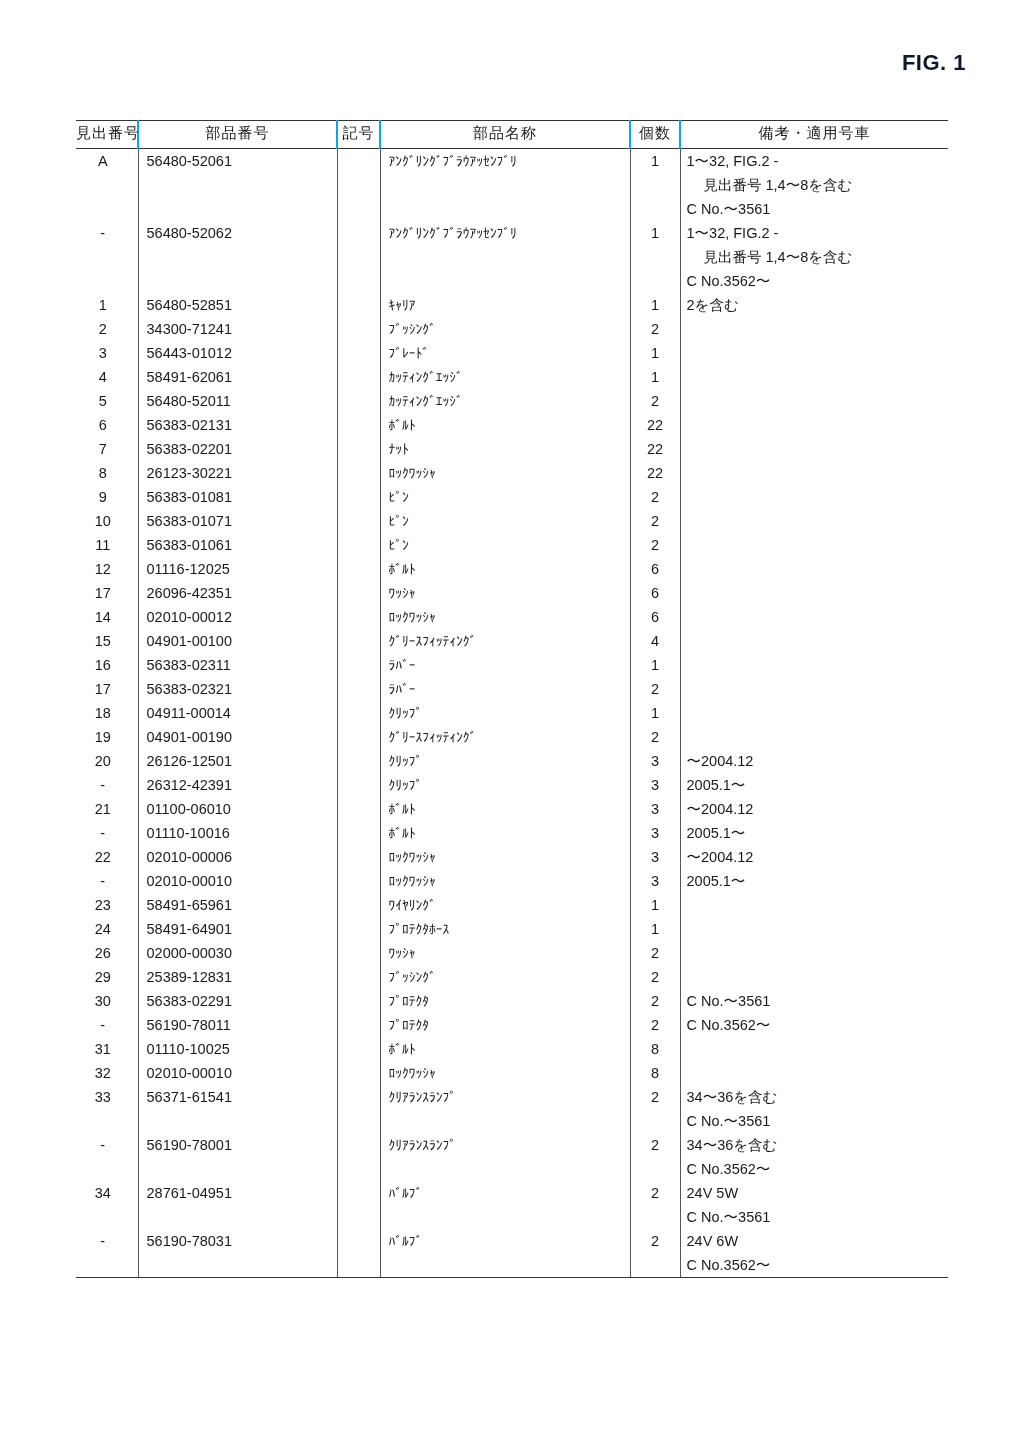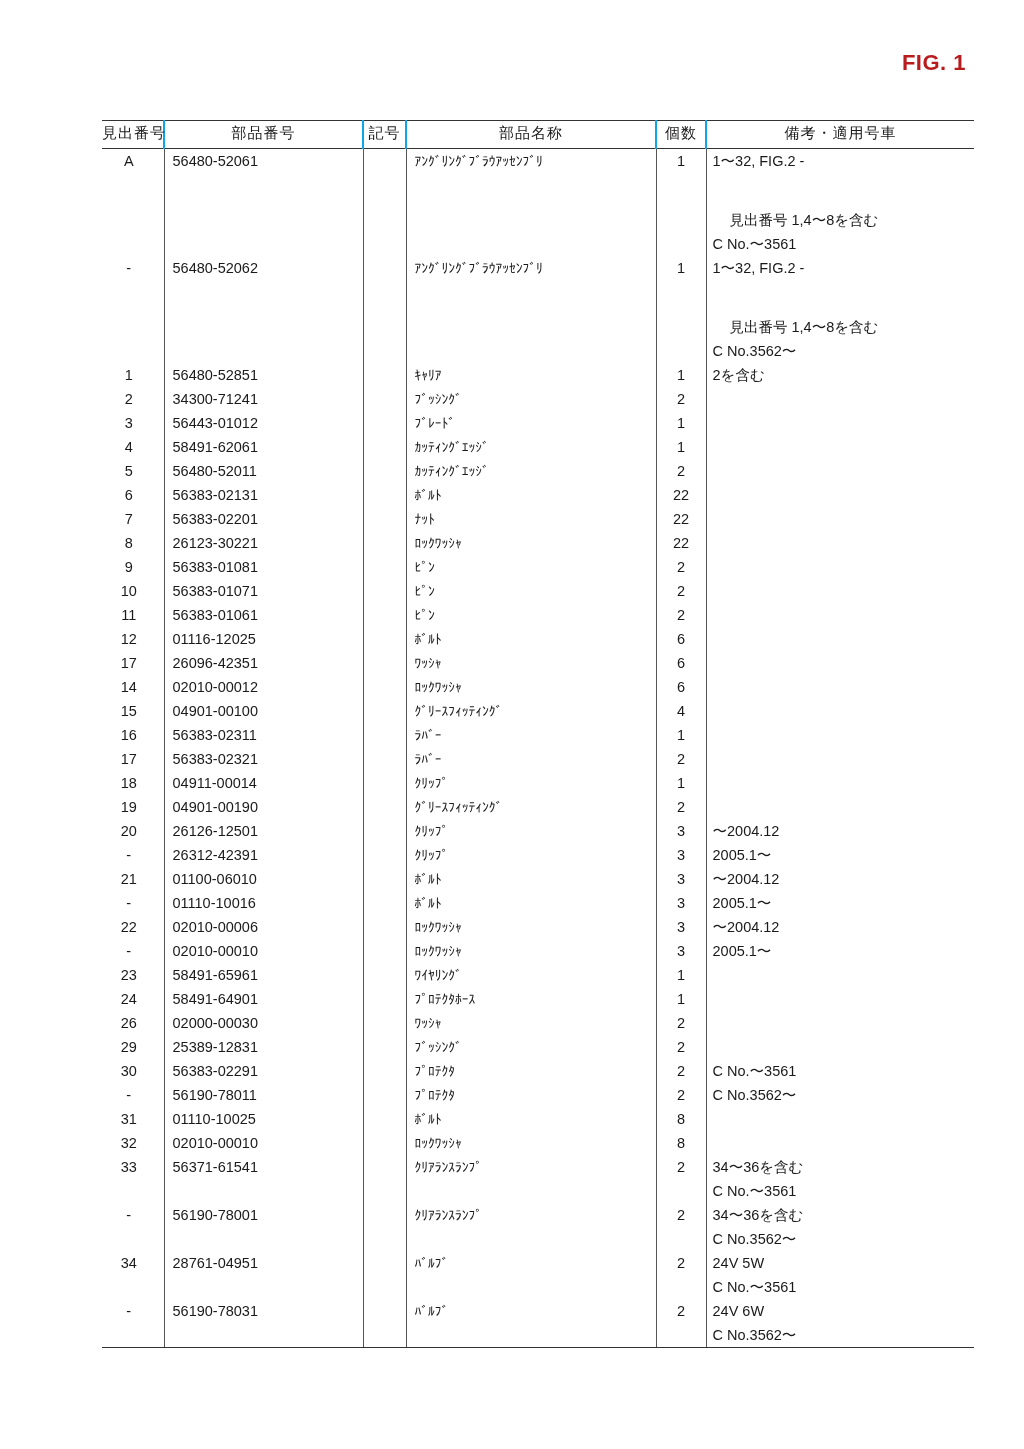--- a/index.html
+++ b/index.html
@@ -24,28 +24,28 @@
   }
 
   
   .fig-title {
     position: absolute;
     right: 58px;
     top: 50px;
     font-size: 22px;
     font-weight: bold;
     letter-spacing: 0.5px;
-    color: #b91c1c;
+    color: #0f172a;
     white-space: nowrap;
   }
 
   
   .table-wrap {
     position: absolute;
-    left: 102px;
+    left: 76px;
     top: 120px;
     width: 872px;
   }
 
   table.parts {
     border-collapse: collapse;
     width: 872px;
     table-layout: fixed;
   }
 
@@ -92,21 +92,21 @@
   .cell-qty  { text-align: center; }
   .cell-rem  { text-align: left; padding-left: 6px !important; }
 
   
   .kana {
     font-family: "DejaVu Sans", "Liberation Sans", sans-serif;
     font-size: 13.5px;
     letter-spacing: 0px;
   }
 
-  .rem-indent { padding-left: 17px; display: inline-block; margin-top: 35px; }
+  .rem-indent { padding-left: 17px; display: inline-block; }
 </style>
 </head>
 <body>
 
 <div class="page">
 
   <div class="fig-title">FIG. 1</div>
 
   <div class="table-wrap">
     <table class="parts">

